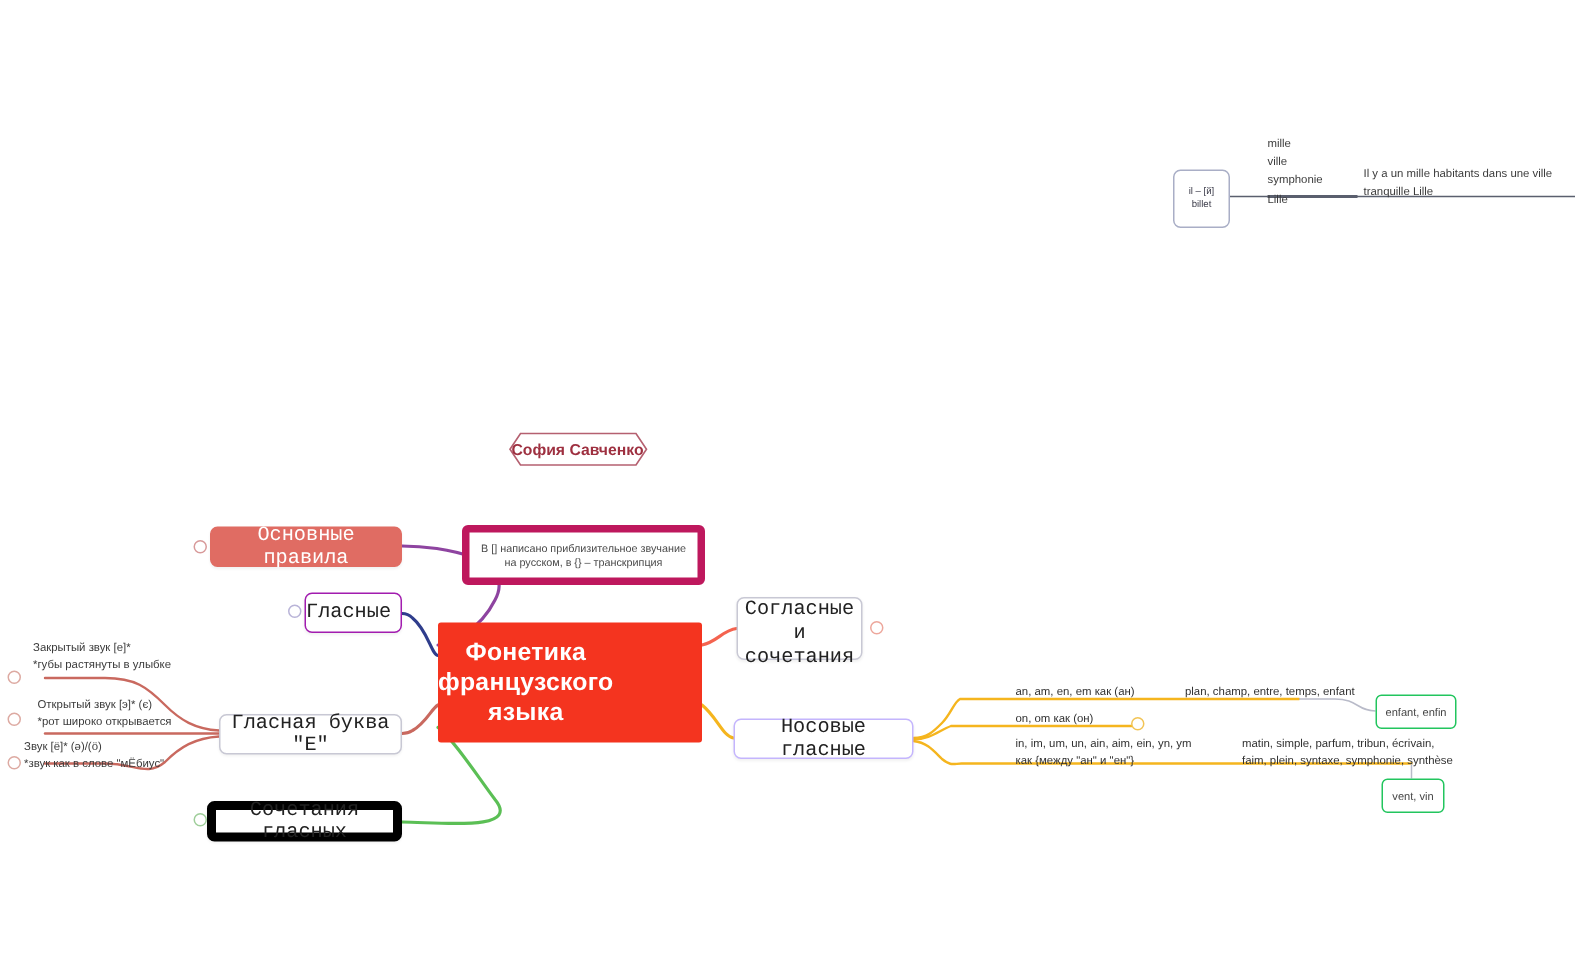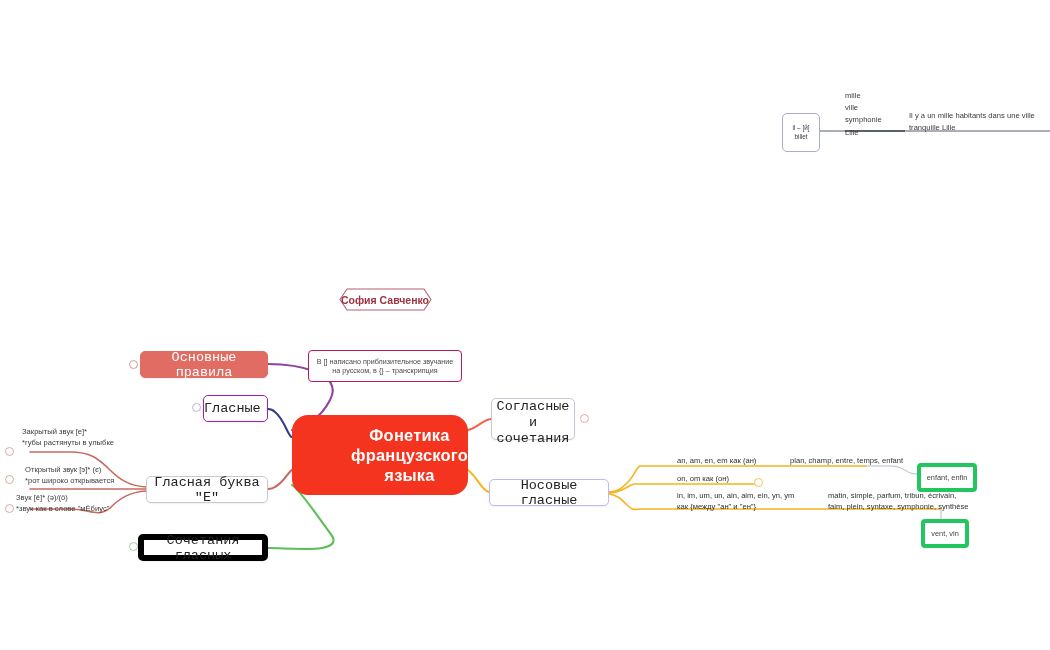--- a/index.html
+++ b/index.html
@@ -10,23 +10,23 @@
     position:relative;overflow:hidden;
   }
   #canvas{position:absolute;inset:0;width:1050px;height:650px;}
   svg.links{position:absolute;left:0;top:0;width:1050px;height:650px;pointer-events:none;}
 
   .node{position:absolute;box-sizing:border-box;}
 
   
   .central{
     left:292px;top:415px;width:176px;height:80px;
-    background:#f4341f;border-radius:16px;
+    background:#f4341f;border-radius:2px;
     color:#ffffff;font-weight:bold;font-size:16.5px;line-height:20px;
-    display:flex;align-items:center;justify-content:flex-end;text-align:center;
+    display:flex;align-items:center;justify-content:flex-start;text-align:center;
     letter-spacing:.2px;
   }
   .central span{display:block;}
 
   
   .mainbox{
     border-radius:5px;background:#ffffff;
     display:flex;align-items:center;justify-content:flex-start;text-align:center;
     font-size:13.5px;color:#222;box-sizing:border-box;
     box-shadow:0 1px 2px rgba(0,0,0,.06);
@@ -63,21 +63,21 @@
   
   .author{
     position:absolute;left:337px;top:288px;width:96px;height:23px;
     display:flex;align-items:center;justify-content:center;
     color:#9e3040;font-size:10.5px;font-weight:bold;
   }
 
   
   .note{
     position:absolute;left:308px;top:350px;width:152px;height:30px;
-    border:1px solid #be185d;border-radius:4px;background:#ffffff;
+    border:5px solid #be185d;border-radius:4px;background:#ffffff;
     display:flex;flex-direction:column;align-items:center;justify-content:center;
     font-size:7.2px;color:#4a4a4a;line-height:9.5px;text-align:center;
   }
 
   
   .leaf{position:absolute;font-size:7.6px;color:#3b3b3b;line-height:10.5px;white-space:nowrap;}
   .leaf .l1{display:block;}
   .leaf .l2{display:block;}
   .e1{left:22px;top:427px;}
   .e2{left:25px;top:465px;}
@@ -86,21 +86,21 @@
   
   .nasrow{position:absolute;font-size:7.6px;color:#303030;line-height:10.5px;white-space:nowrap;margin-left:40px;}
   .n1k{left:637px;top:456px;}
   .n1e{left:750px;top:456px;}
   .n2k{left:637px;top:474px;}
   .n3k{left:637px;top:491px;}
   .n3e{left:788px;top:491px;}
 
   
   .exbox{
-    position:absolute;border:4px solid #22c55e;border-radius:4px;background:#ffffff;
+    position:absolute;border:1px solid #22c55e;border-radius:4px;background:#ffffff;
     font-size:7.4px;color:#444;display:flex;align-items:center;justify-content:center;
     white-space:nowrap;
   }
   .ex-enfant{left:917px;top:463px;width:52px;height:21px;}
   .ex-vent{left:921px;top:519px;width:40px;height:21px;}
 
   
   .il-box{
     position:absolute;left:782px;top:113px;width:36px;height:37px;
     border:1px solid #a9aec6;border-radius:5px;background:#ffffff;

